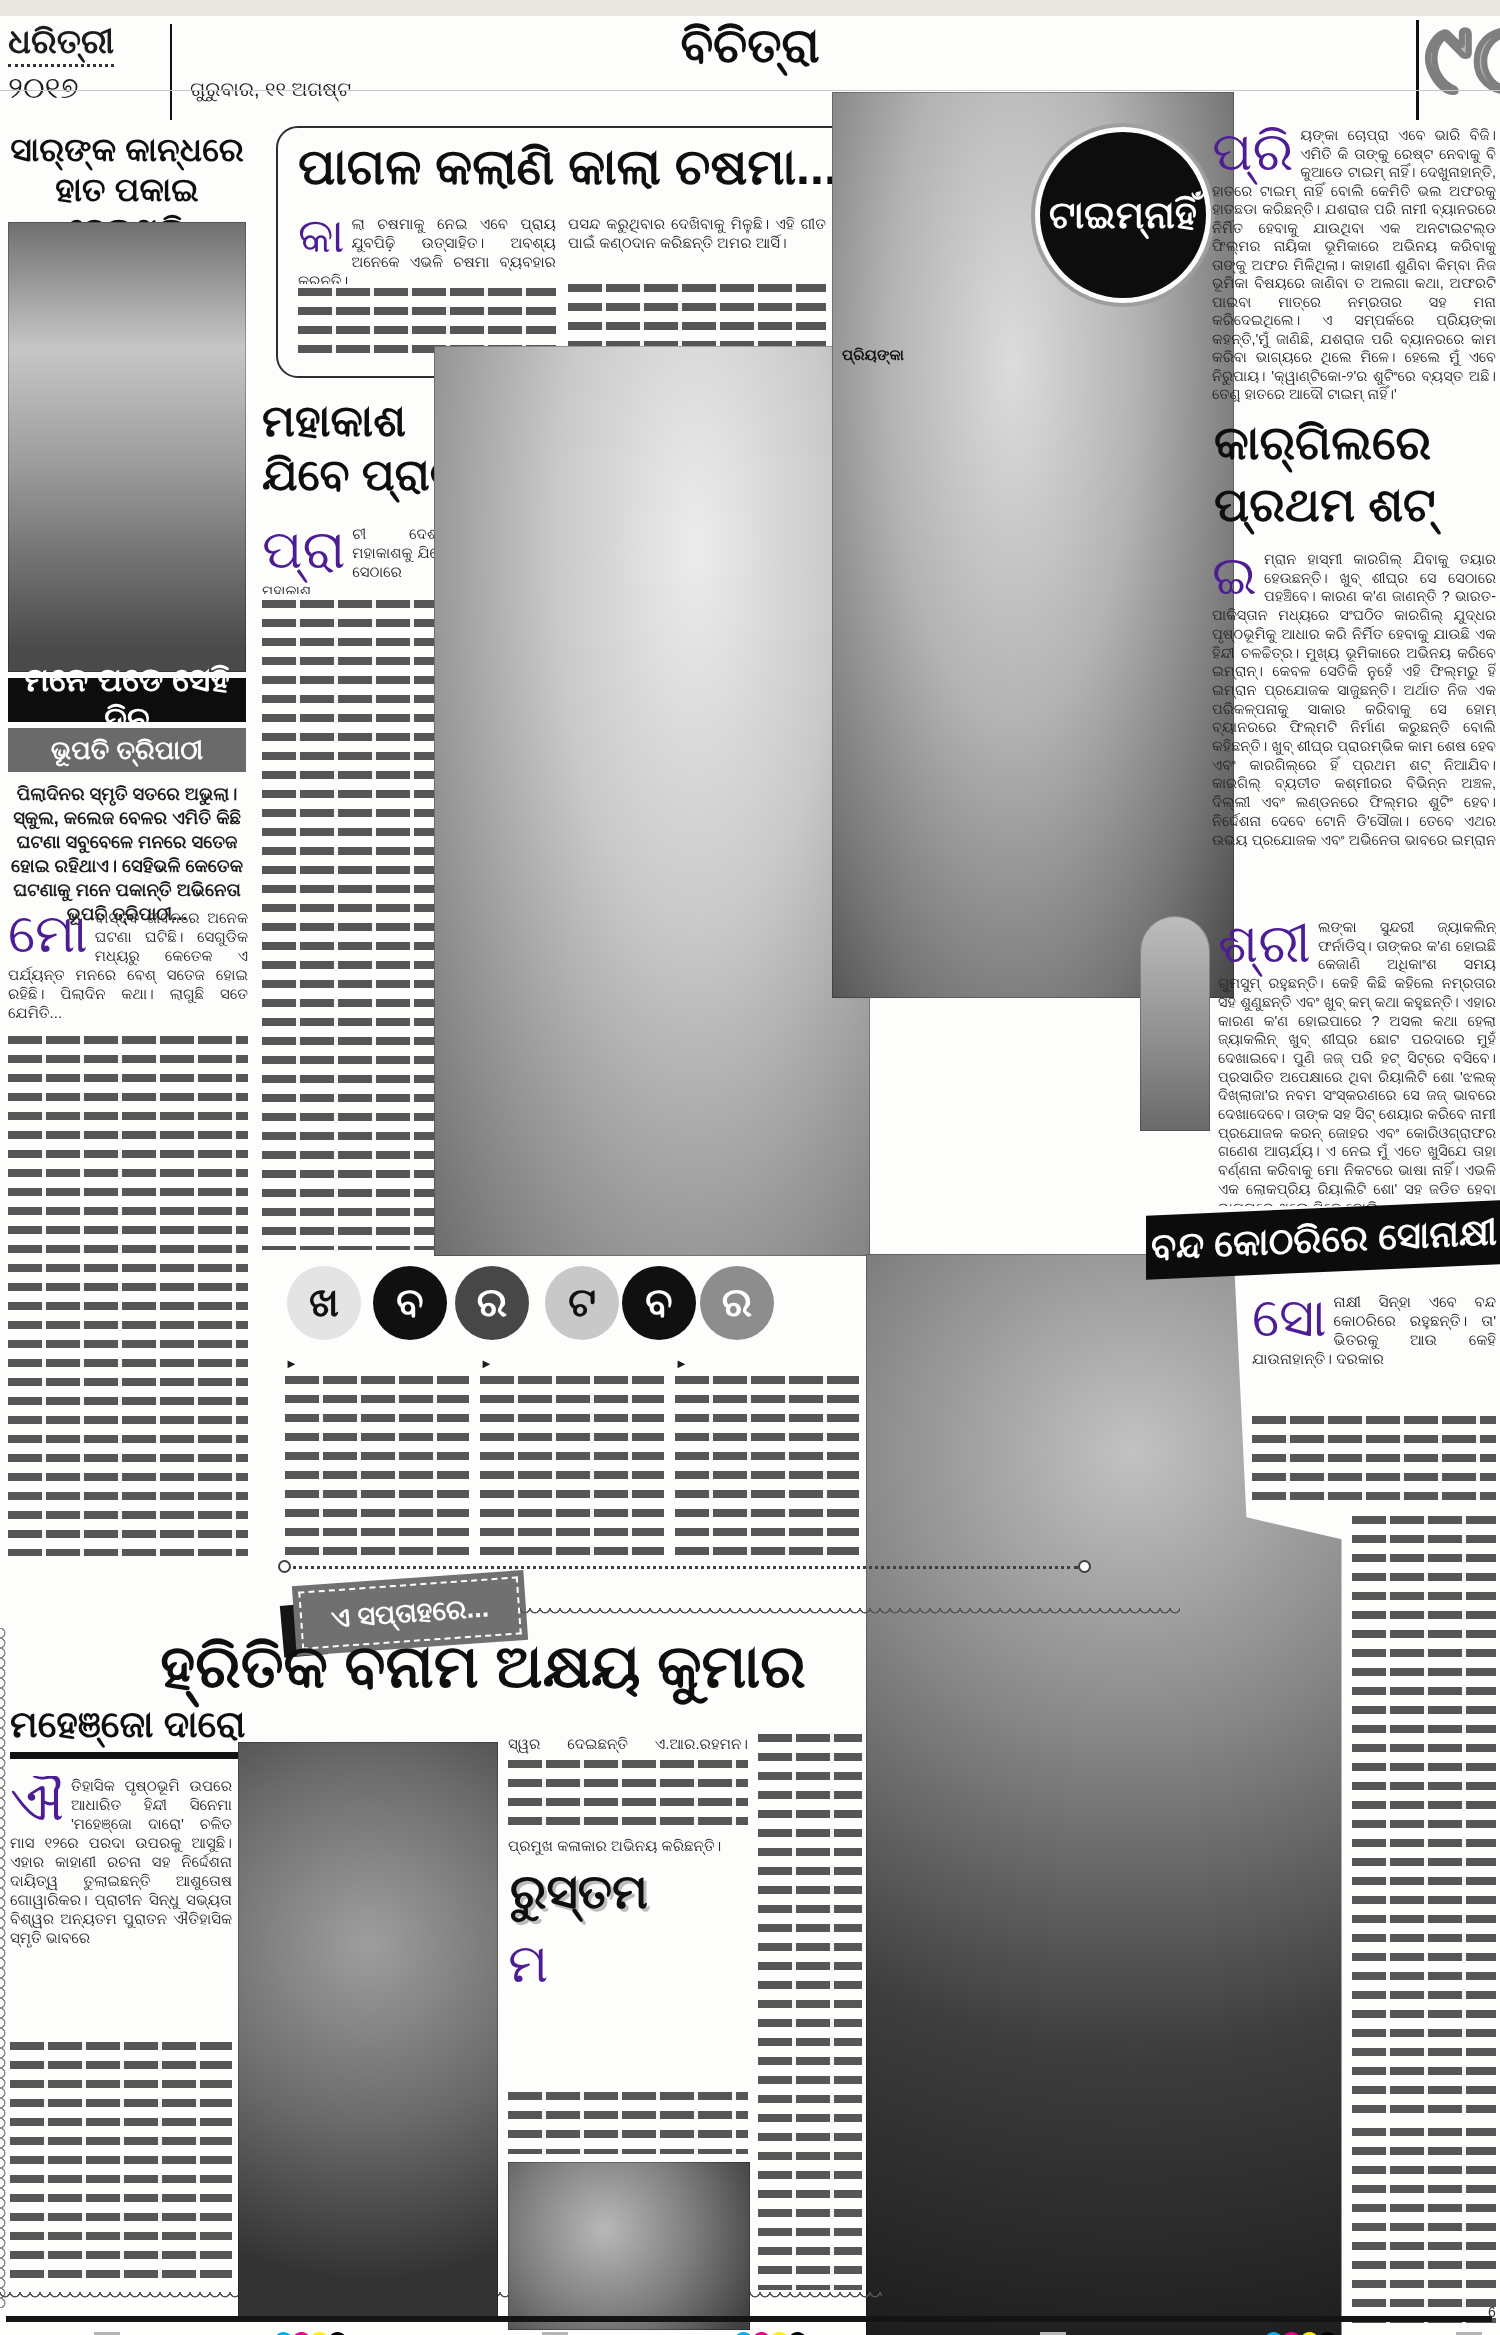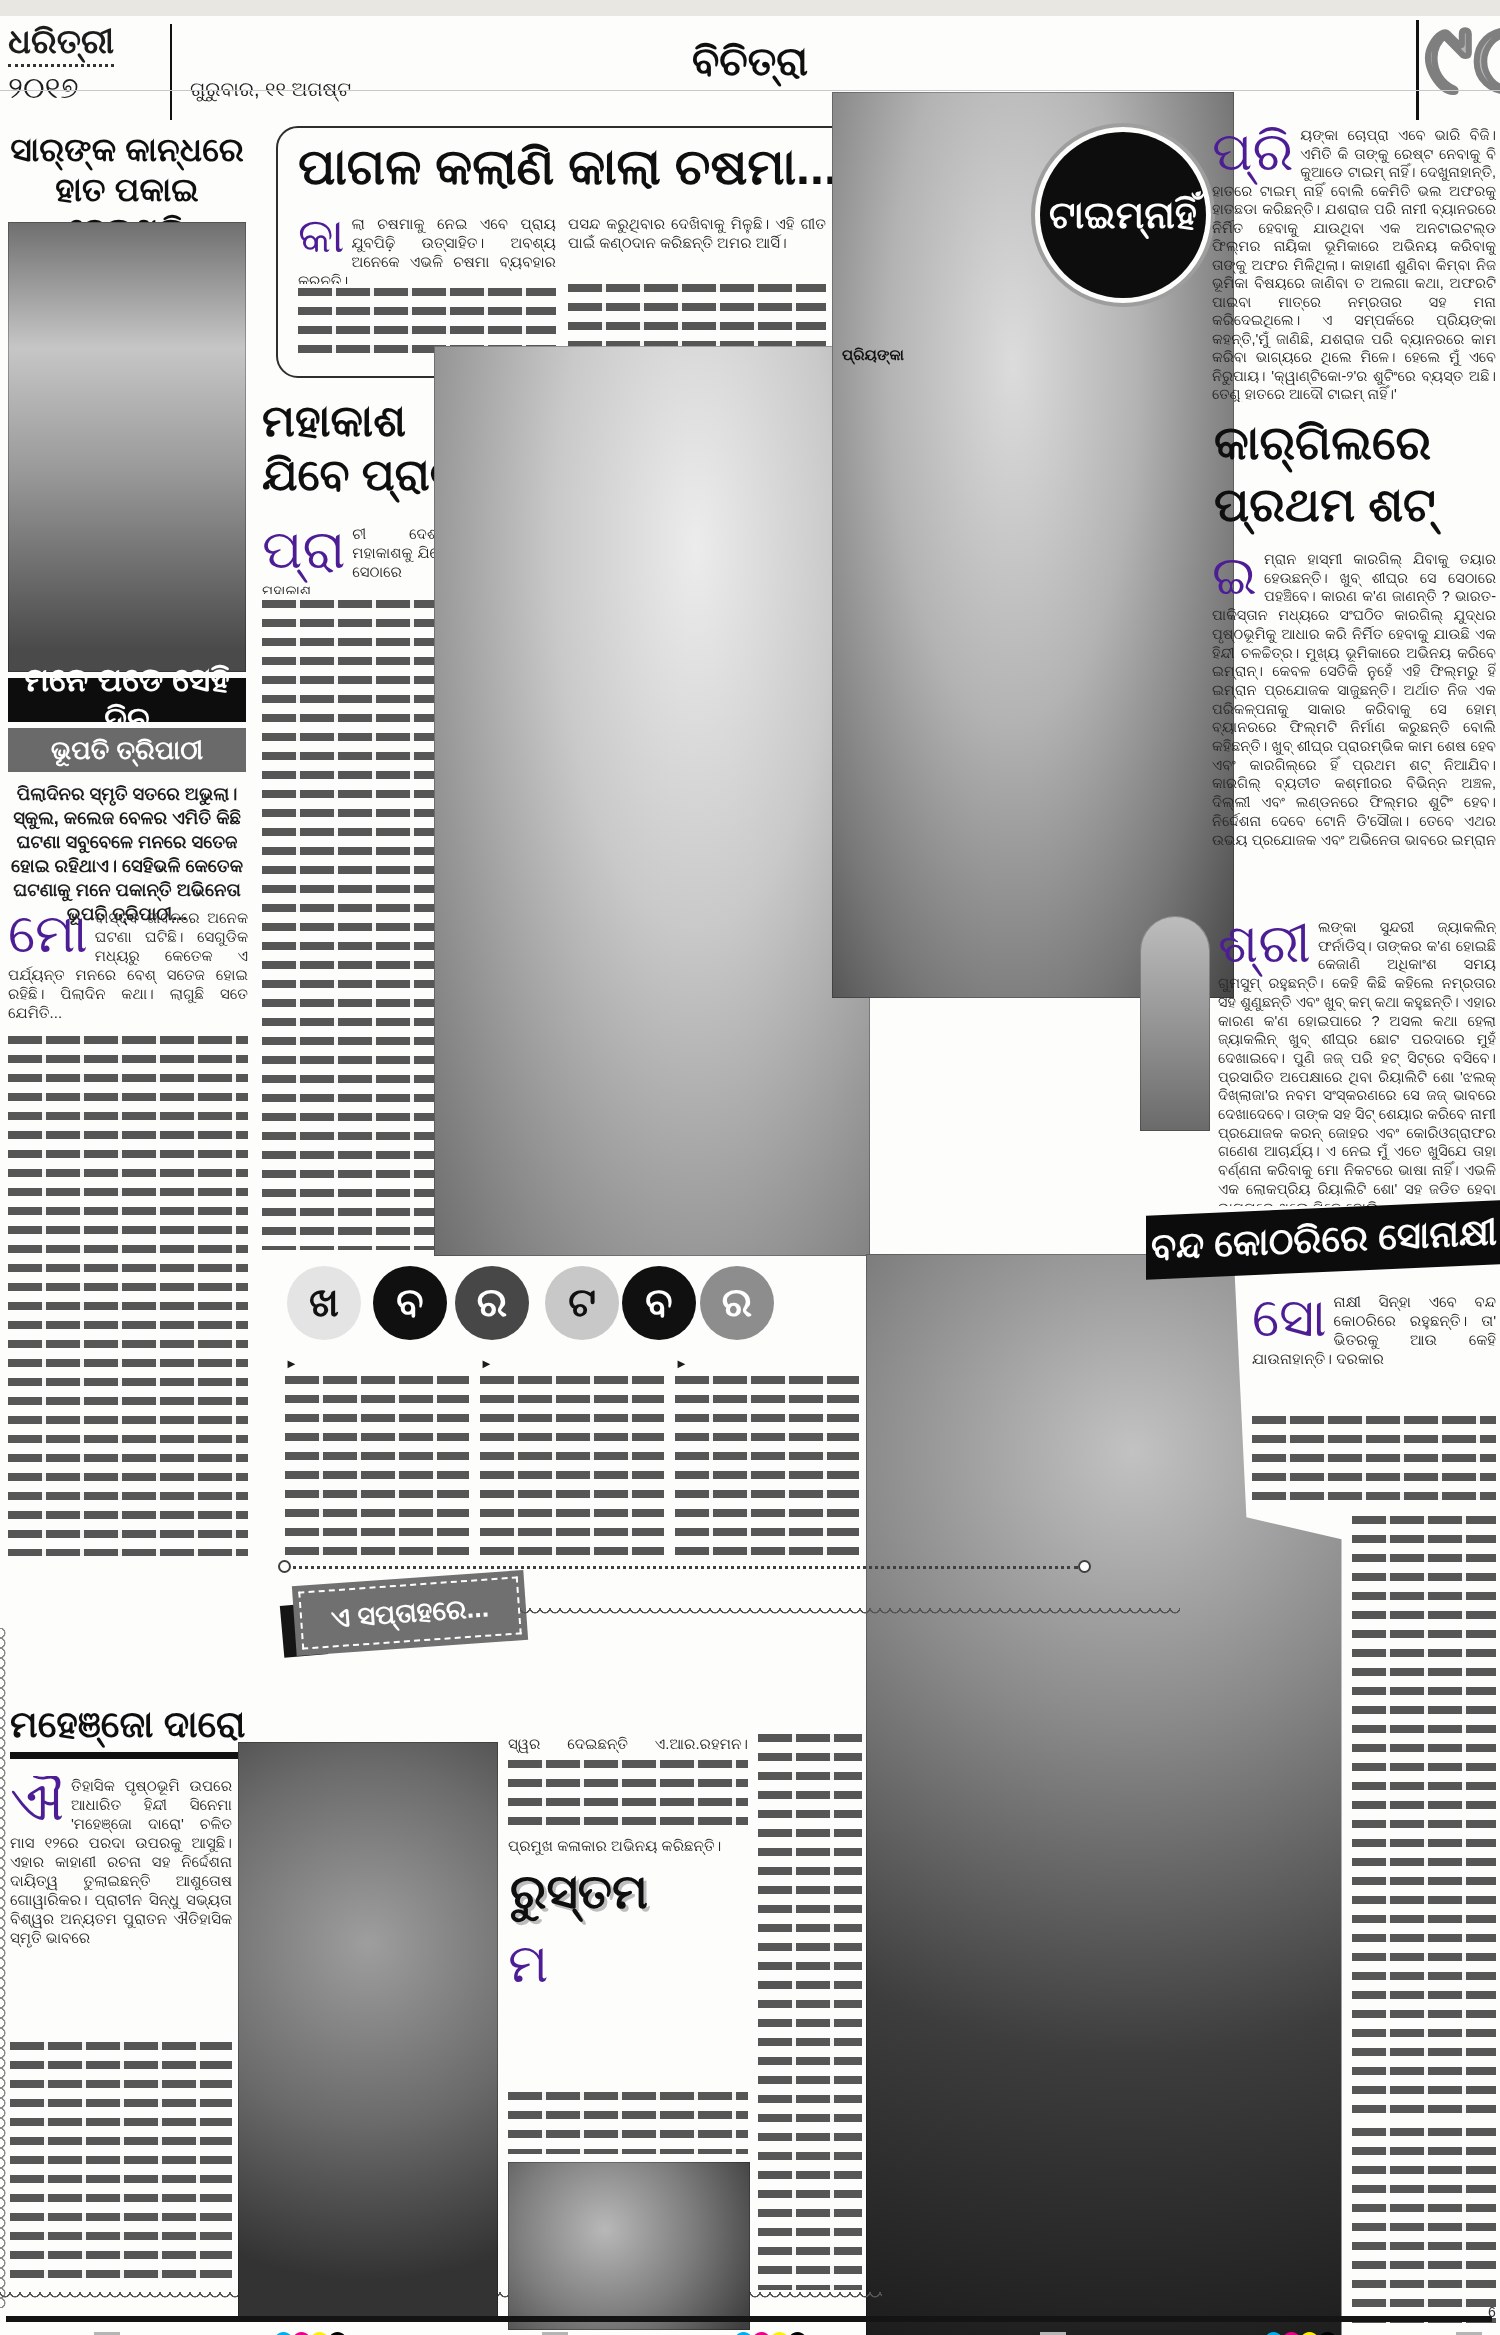--- a/index.html
+++ b/index.html
@@ -29,21 +29,21 @@
 <body>
 
 <div class="page">
 
   <div class="abs" style="left:8px;top:6px;width:150px;">
     <div style="font-size:34px;font-weight:700;border-bottom:3px dotted #333;display:inline-block;padding-bottom:2px;">ଧରିତ୍ରୀ</div>
     <div style="font-size:30px;margin-top:4px;">୨୦୧୭</div>
   </div>
   <div class="abs" style="left:170px;top:8px;width:2px;height:96px;background:#111;"></div>
   <div class="abs" style="left:190px;top:62px;font-size:20px;">ଗୁରୁବାର, ୧୧ ଅଗଷ୍ଟ</div>
-  <div class="abs hl" style="left:600px;top:23px;width:300px;text-align:center;font-size:40px;">ବିଚିତ୍ରା</div>
+  <div class="abs hl" style="left:600px;top:2px;width:300px;text-align:center;font-size:48px;">ବିଚିତ୍ରା</div>
   <div class="abs" style="left:1416px;top:4px;width:3px;height:100px;background:#111;"></div>
   <div class="abs" style="left:1424px;top:-14px;font-size:98px;font-weight:700;color:#b5b5b5;-webkit-text-stroke:3px #7f7f7f;">୯୦</div>
   <div class="abs" style="left:0;top:74px;width:1500px;height:1px;background:#c8c8c8;"></div>
 
   <div class="abs hl" style="left:2px;top:114px;width:250px;text-align:center;font-size:33px;line-height:40px;">ସାର୍‌ଙ୍କ କାନ୍ଧରେ ହାତ ପକାଇ ଦେଇଥିଲି</div>
   <div class="abs photo" style="left:8px;top:206px;width:238px;height:450px;
        background:linear-gradient(180deg,#6f6f6f,#c6c6c6 28%,#9a9a9a 55%,#4a4a4a 95%);"></div>
   <div class="abs bar" style="left:8px;top:662px;width:238px;height:44px;background:#0d0d0d;font-size:33px;">ମନେ ପଡେ ସେହି ଦିନ</div>
   <div class="abs bar" style="left:8px;top:712px;width:238px;height:44px;background:#6a6a6a;font-size:26px;">ଭୂପତି ତ୍ରିପାଠୀ</div>
   <div class="abs" style="left:8px;top:766px;width:238px;font-size:18px;line-height:24px;text-align:center;font-weight:600;">ପିଲାଦିନର ସ୍ମୃତି ସତରେ ଅଭୁଲା। ସ୍କୁଲ, କଲେଜ ବେଳର ଏମିତି କିଛି ଘଟଣା ସବୁବେଳେ ମନରେ ସତେଜ ହୋଇ ରହିଥାଏ। ସେହିଭଳି କେତେକ ଘଟଣାକୁ ମନେ ପକାନ୍ତି ଅଭିନେତା ଭୂପତି ତ୍ରିପାଠୀ...</div>
@@ -130,20 +130,21 @@
   <div class="abs endcap" style="left:1078px;top:1544px;"></div>
 
   <div class="abs" style="left:282px;top:1588px;width:44px;height:52px;background:#151515;transform:rotate(-5deg);"></div>
   <div class="abs" style="left:294px;top:1562px;width:232px;height:70px;background:#707070;transform:rotate(-4deg);
        display:flex;align-items:center;justify-content:center;">
     <div style="position:absolute;inset:6px;border:2px dashed #fff;"></div>
     <span style="color:#fff;font-size:27px;font-weight:600;">ଏ ସପ୍ତାହରେ...</span>
   </div>
   <div class="abs wavy" style="left:520px;top:1592px;width:660px;height:10px;"></div>
 
+  <div class="abs hl" style="left:8px;top:1616px;width:950px;text-align:center;font-size:60px;">ହ୍ରିତିକ ବନାମ ଅକ୍ଷୟ କୁମାର</div>
 
   <div class="abs zigzag-v" style="left:0;top:1612px;width:9px;height:680px;"></div>
   <div class="abs wavy" style="left:0;top:2276px;width:882px;height:10px;"></div>
 
   <div class="abs hl" style="left:10px;top:1688px;width:250px;font-size:37px;border-bottom:7px solid #111;padding-bottom:6px;">ମହେଞ୍ଜୋ ଦାରୋ</div>
   <div class="abs bt" style="left:10px;top:1760px;width:222px;height:258px;">
     <span class="dc">ଐ</span><span>ତିହାସିକ ପୃଷ୍ଠଭୂମି ଉପରେ ଆଧାରିତ ହିନ୍ଦୀ ସିନେମା 'ମହେଞ୍ଜୋ ଦାରୋ' ଚଳିତ ମାସ ୧୨ରେ ପରଦା ଉପରକୁ ଆସୁଛି। ଏହାର କାହାଣୀ ରଚନା ସହ ନିର୍ଦ୍ଦେଶନା ଦାୟିତ୍ୱ ତୁଲାଇଛନ୍ତି ଆଶୁତୋଷ ଗୋୱାରିକର। ପ୍ରାଚୀନ ସିନ୍ଧୁ ସଭ୍ୟତା ବିଶ୍ୱର ଅନ୍ୟତମ ପୁରାତନ ଐତିହାସିକ ସ୍ମୃତି ଭାବରେ</span>
   </div>
   <div class="abs skl" style="left:10px;top:2026px;width:222px;height:244px;"></div>
   <div class="abs photo" style="left:238px;top:1726px;width:260px;height:576px;

